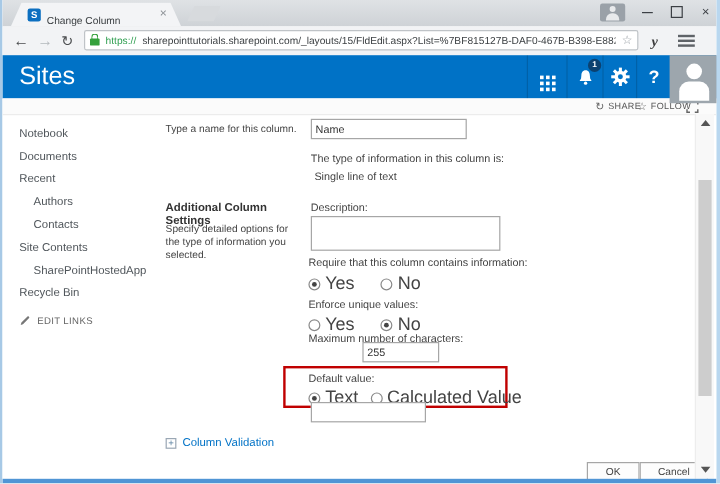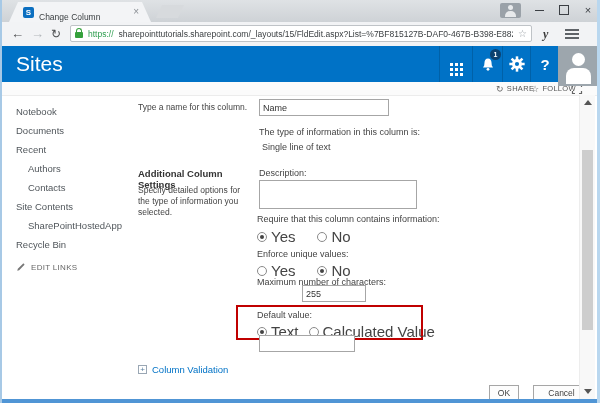--- a/index.html
+++ b/index.html
@@ -230,21 +230,21 @@
       <span class="radio"></span>
       <span>Calculated Value</span>
     </div>
     <input class="tbox" style="left: 257px; top: 239px; width: 96px; height: 17px;" value="">
 
     <div class="colval" style="top:268px;">
       <span class="expand-box">+</span>
       <span class="colval-link">Column Validation</span>
     </div>
 
-    <div class="btn" style="left:487px;top:289px;width:30px;">OK</div>
+    <div class="btn" style="left:487px;top:289px;width:44px;">OK</div>
     <div class="btn" style="left:531px;top:289px;width:57px;">Cancel</div>
   </div>
 
   <div class="scrollbar">
     <span class="sb-up"></span>
     <span class="sb-thumb"></span>
     <span class="sb-down"></span>
   </div>
 
   <div class="bottomstrip"></div>

